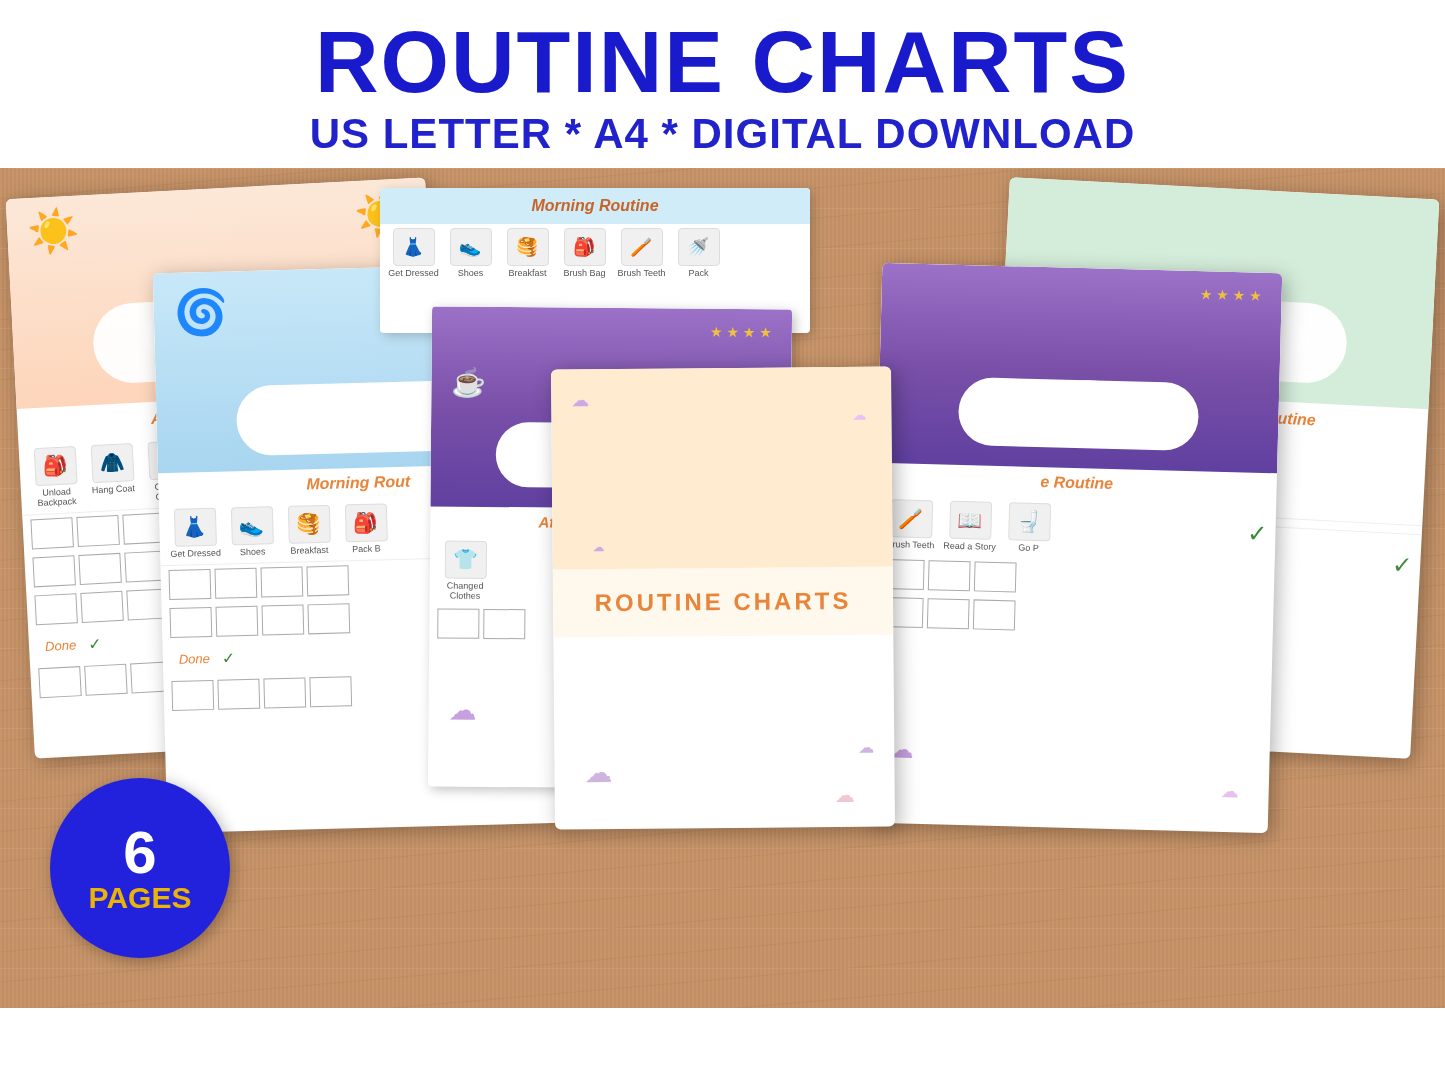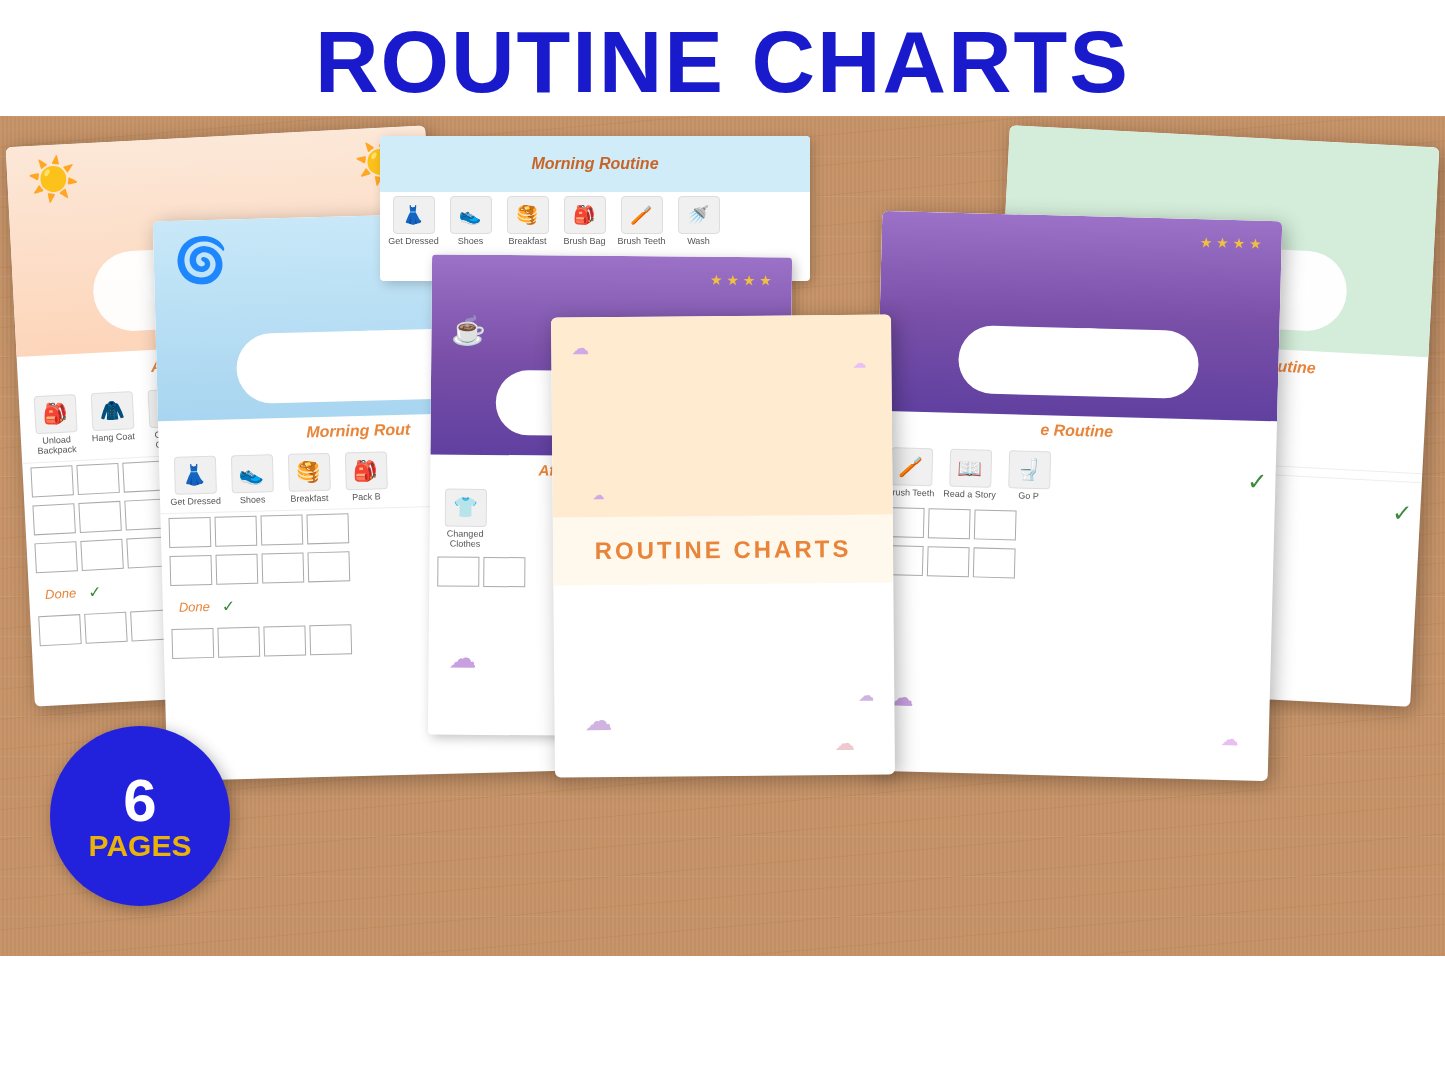--- a/index.html
+++ b/index.html
@@ -265,20 +265,21 @@
       background: linear-gradient(180deg, #c8e8f8 0%, #a8d5f0 100%);
       height: 200px;
       position: relative;
     }
   </style>
 </head>
 <body>
 
 <div class="top-header">
   <div class="main-title">ROUTINE CHARTS</div>
+  <div class="sub-title">US LETTER * A4 * DIGITAL DOWNLOAD</div>
 </div>
 
 <div class="wood-bg">
 
   <div class="card card-afterschool">
     <div class="afterschool-bg">
 
       <div style="position:absolute;top:10px;left:20px;font-size:42px;">☀️</div>
       <div style="position:absolute;top:10px;right:20px;font-size:42px;">☀️</div>
 
@@ -376,21 +377,21 @@
       <div class="checkbox-cell"></div>
     </div>
     <div class="checkbox-row">
       <div class="checkbox-cell"></div>
       <div class="checkbox-cell"></div>
       <div class="checkbox-cell"></div>
     </div>
   </div>
 
   <div style="position:absolute;top:20px;left:380px;width:430px;height:145px;background:white;border-radius:4px;box-shadow:3px 3px 12px rgba(0,0,0,0.2);z-index:3;overflow:hidden;">
-    <div style="background:#d0ecf8;height:56px;display:flex;align-items:center;justify-content:center;text-align:right;">
+    <div style="background:#d0ecf8;height:36px;display:flex;align-items:center;justify-content:center;text-align:right;">
       <span style="font-size:16px;color:#c86428;font-style:italic;font-weight:600;">Morning Routine</span>
     </div>
     <div style="display:flex;gap:2px;padding:4px 6px;">
       <div class="routine-item">
         <div class="routine-icon" style="font-size:18px;">👗</div>
         <div class="routine-label">Get Dressed</div>
       </div>
       <div class="routine-item">
         <div class="routine-icon" style="font-size:18px;">👟</div>
         <div class="routine-label">Shoes</div>
@@ -402,21 +403,21 @@
       <div class="routine-item">
         <div class="routine-icon" style="font-size:18px;">🎒</div>
         <div class="routine-label">Brush Bag</div>
       </div>
       <div class="routine-item">
         <div class="routine-icon" style="font-size:18px;">🪥</div>
         <div class="routine-label">Brush Teeth</div>
       </div>
       <div class="routine-item">
         <div class="routine-icon" style="font-size:18px;">🚿</div>
-        <div class="routine-label">Wash</div>
+        <div class="routine-label">Pack</div>
       </div>
     </div>
   </div>
 
   <div class="card card-morning-left">
     <div class="bluemorn-bg">
 
       <div style="position:absolute;top:15px;left:20px;font-size:44px;">🌀</div>
 
       <div style="position:absolute;top:20px;right:30px;font-size:16px;color:#f0c040;">★ ★ ★</div>

